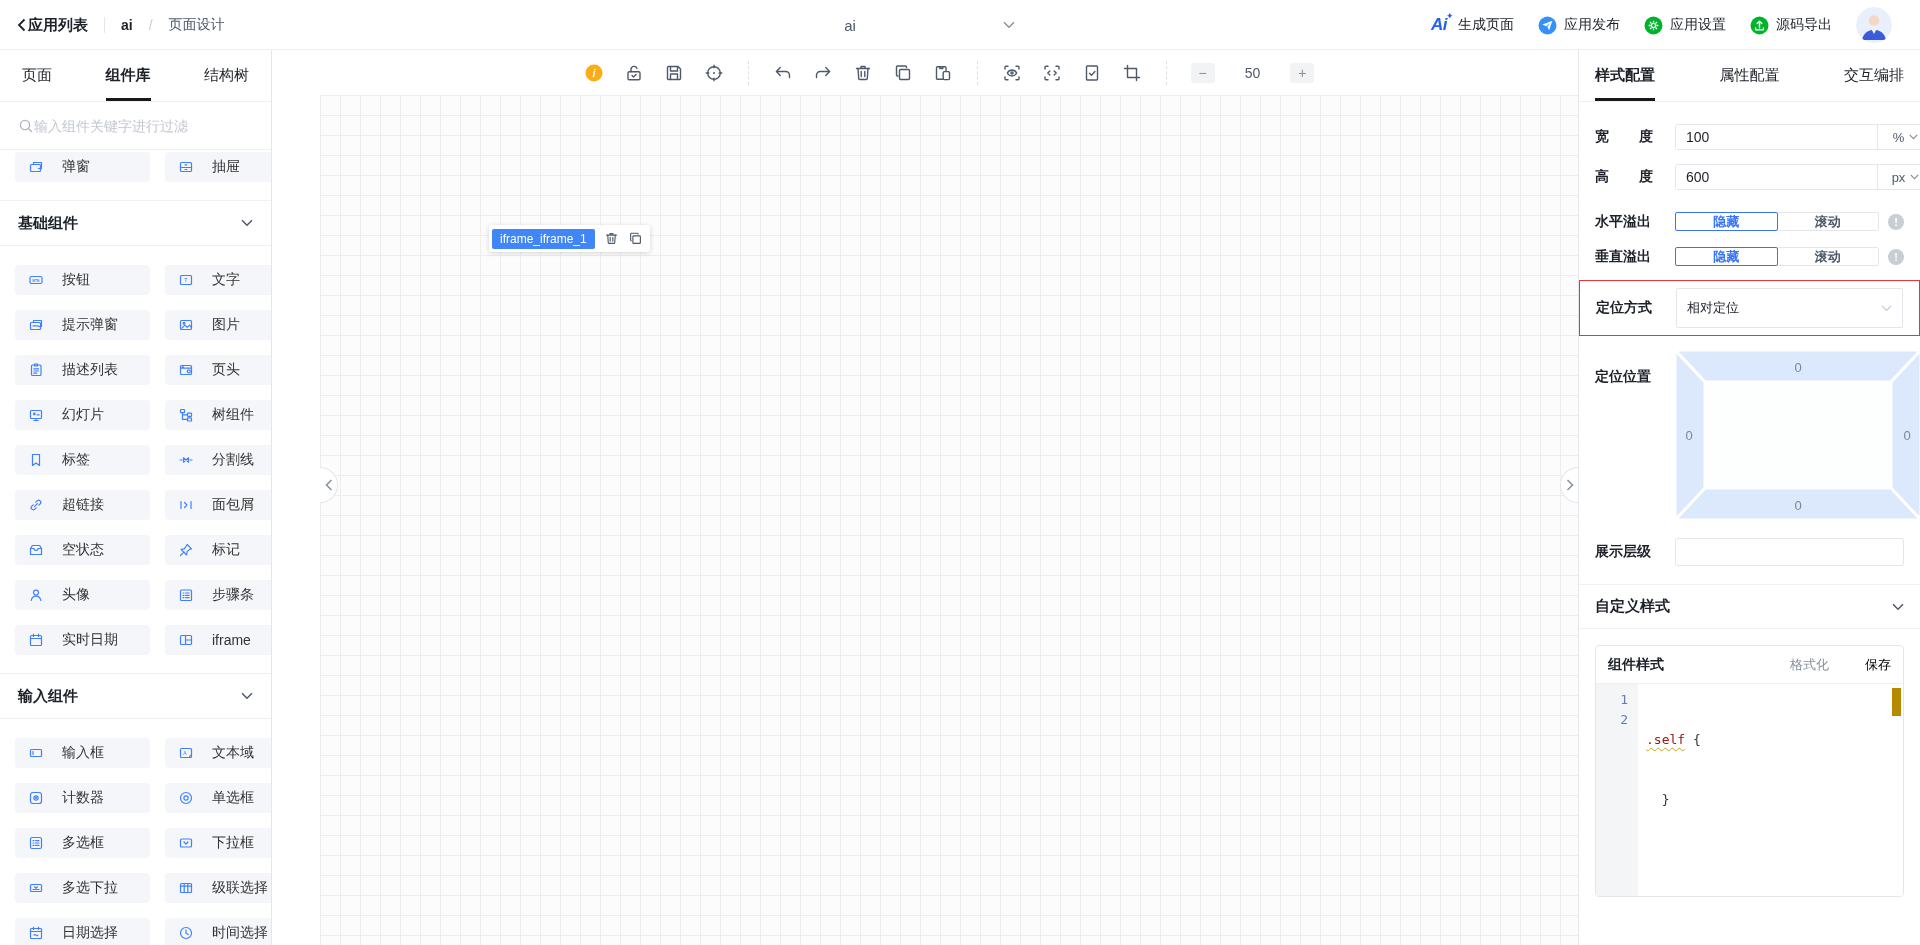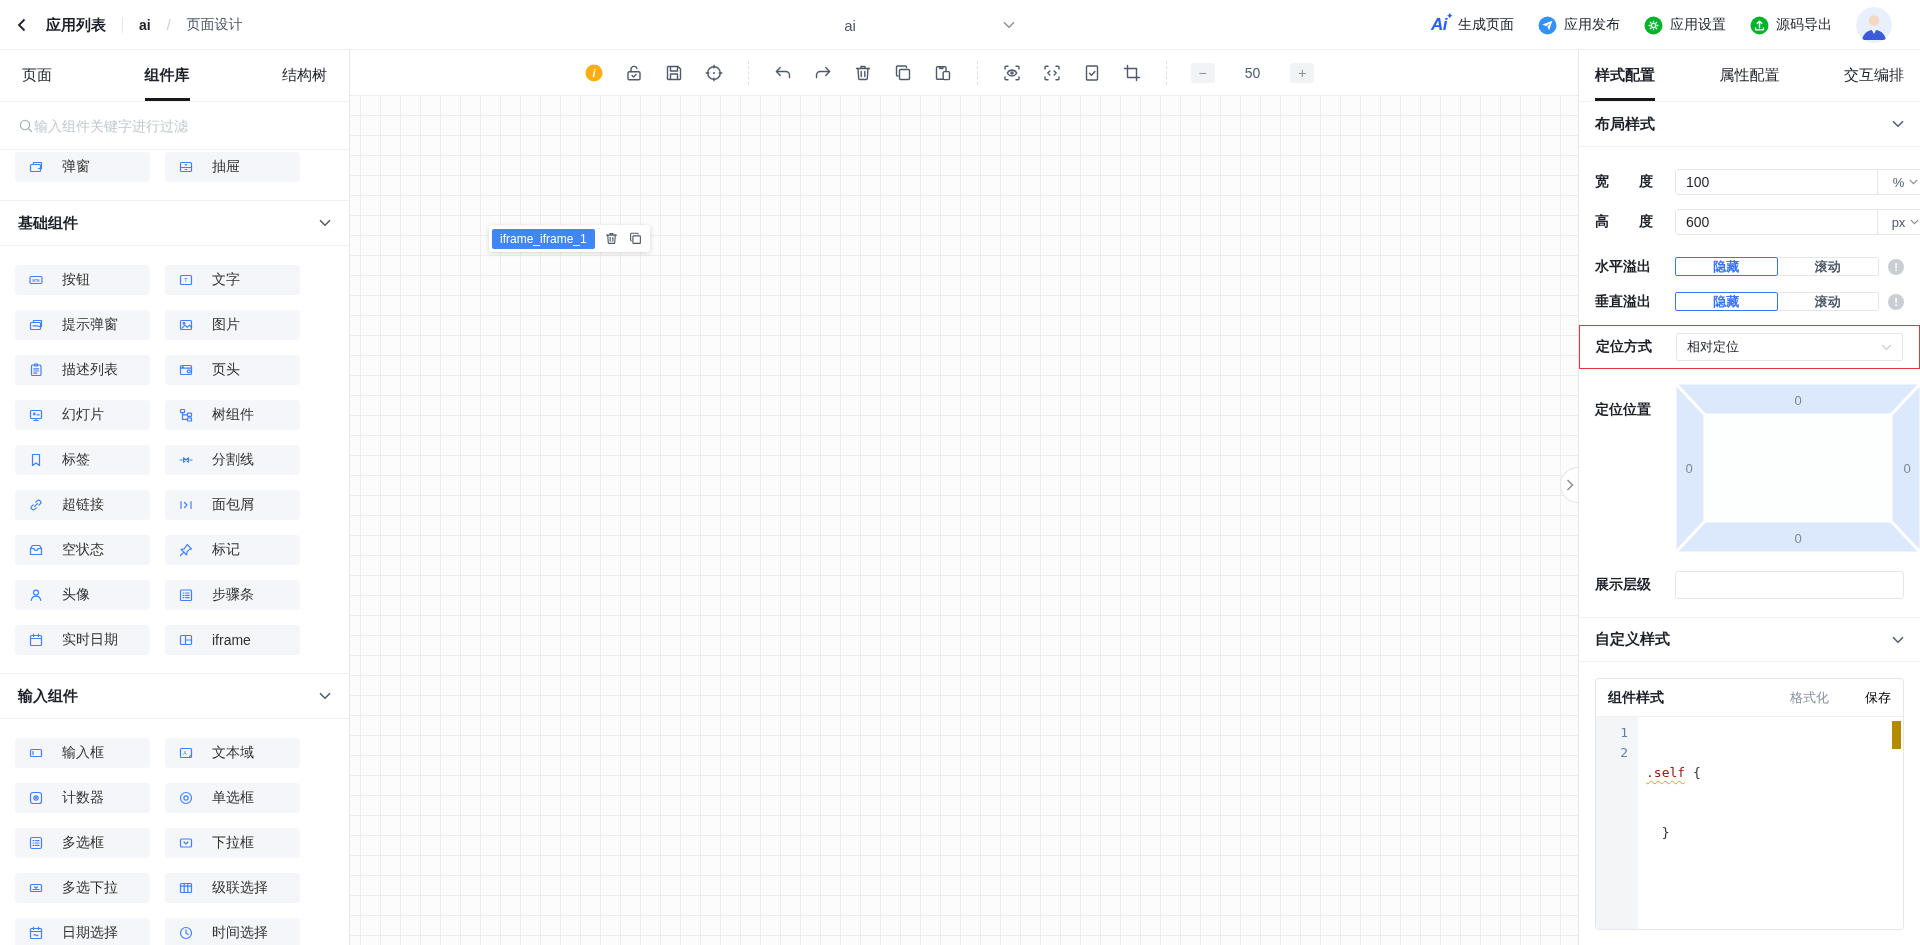--- a/index.html
+++ b/index.html
@@ -3,36 +3,36 @@
 <meta charset="utf-8">
 <style>
   * { box-sizing: border-box; margin: 0; padding: 0; }
   html,body { width:1920px; height:945px; overflow:hidden; }
   body { font-family:"Liberation Sans","DejaVu Sans",sans-serif; font-size:14px; color:#1d2129; background:#fff; position:relative; }
   svg { display:block; }
 
   
   .header { position:absolute; left:0; top:0; width:1920px; height:50px; background:#fff; border-bottom:1px solid #f0f0f0; z-index:30; }
   .hdr-left { position:absolute; left:16px; top:0; height:50px; display:flex; align-items:center; gap:10px; }
-  .back-btn { display:flex; align-items:center; gap:18px; cursor:pointer; }
+  .back-btn { display:flex; align-items:center; gap:0; cursor:pointer; }
   .back-btn .lbl { font-size:15px; font-weight:bold; color:#1d2129; }
   .hdr-div { width:1px; height:16px; background:#e5e6eb; margin:0 6px; }
   .crumb-app { font-weight:bold; font-size:14px; }
   .crumb-sep { color:#c9cdd4; margin:0 6px; }
   .crumb-page { color:#4e5969; font-size:14px; }
   .hdr-center-title { position:absolute; left:800px; top:0; width:100px; height:50px; display:flex; align-items:center; justify-content:center; color:#4e5969; font-size:15px; }
   .hdr-center-chev { position:absolute; left:1003px; top:21px; }
   .hdr-right { position:absolute; right:28px; top:0; height:50px; display:flex; align-items:center; gap:24px; }
   .hdr-action { display:flex; align-items:center; gap:7px; cursor:pointer; font-size:14px; color:#1d2129; }
   .ai-logo { font-weight:bold; font-style:italic; color:#2160f3; font-size:17px; letter-spacing:-0.5px; position:relative; padding-right:4px; }
   .ai-logo .spark { position:absolute; right:-2px; top:-4px; font-size:9px; font-style:normal; color:#2160f3; }
   .avatar-wrap { width:36px; height:36px; border-radius:50%; overflow:hidden; cursor:pointer; }
 
   
-  .sidebar { position:absolute; left:0; top:50px; width:350px; height:895px; background:#fff; border-right:1px solid #e5e6eb; z-index:20; overflow:hidden; }
+  .sidebar { position:absolute; left:0; top:50px; width:272px; height:895px; background:#fff; border-right:1px solid #e5e6eb; z-index:20; overflow:hidden; }
   .side-tabs { height:52px; display:flex; align-items:stretch; justify-content:space-between; padding:0 22px; border-bottom:1px solid #f0f0f0; }
   .side-tab { display:flex; align-items:center; font-size:15px; color:#1d2129; cursor:pointer; border-bottom:3px solid transparent; padding-top:3px; }
   .side-tab.active { font-weight:bold; border-bottom-color:#17181a; }
   .side-search { height:48px; display:flex; align-items:center; padding:0 18px; border-bottom:1px solid #f0f0f0; }
   .side-search input { border:none; outline:none; flex:1; font-size:14px; color:#1d2129; font-family:inherit; }
   .side-search input::placeholder { color:#c2c7d0; }
   .side-list { position:relative; padding-top:2px; }
   .comp-grid { display:grid; grid-template-columns:135px 135px; gap:15px; padding:0 15px; margin:0; }
   .comp-item { height:30px; background:#f4f6f9; border-radius:4px; display:flex; align-items:center; gap:18px; padding:0 0 0 13px; cursor:pointer; }
   .comp-item .clabel { font-size:14px; color:#333; white-space:nowrap; }
@@ -75,21 +75,21 @@
   .fctrl { flex:1; display:flex; align-items:center; }
   .unit-input { flex:1; display:flex; height:26px; border:1px solid #e5e6eb; border-radius:3px; overflow:hidden; background:#fff; }
   .unit-input input { flex:1; border:none; outline:none; padding:0 10px; font-size:14px; color:#1d2129; font-family:inherit; min-width:0; }
   .unit-box { width:56px; border-left:1px solid #e5e6eb; display:flex; align-items:center; justify-content:center; gap:5px; color:#4e5969; font-size:13px; cursor:pointer; }
   .toggle-group { flex:1; display:flex; height:19px;font-weight:bold; }
   .tg-btn { flex:1; display:flex; align-items:center; justify-content:center; font-size:13px; background:#fff; cursor:pointer; }
   .tg-btn.active { border:1px solid #3875f6; color:#3875f6; z-index:2; border-radius:2px; }
   .tg-btn.inactive { border:1px solid #e5e6eb; color:#4e5969; margin-left:-1px; border-radius:0 2px 2px 0; }
   .info-dot { width:16px; height:16px; border-radius:50%; background:#c9cdd4; color:#fff; font-size:11px; font-weight:bold; display:flex; align-items:center; justify-content:center; margin-left:9px; flex:none; cursor:pointer; }
   .red-row { border:1px solid #e5353e; margin:14px -16px 0; padding:7px 16px; }
-  .sel-box { flex:1; height:28px; border:1px solid #e5e6eb; border-radius:2px; display:flex; align-items:center; justify-content:space-between; padding:0 10px; font-size:13px; color:#1d2129; cursor:pointer; background:#fff; }
+  .sel-box { flex:1; height:40px; border:1px solid #e5e6eb; border-radius:2px; display:flex; align-items:center; justify-content:space-between; padding:0 10px; font-size:13px; color:#1d2129; cursor:pointer; background:#fff; }
   .plain-input { flex:1; height:28px; border:1px solid #e5e6eb; border-radius:3px; padding:0 10px; font-size:13px; outline:none; font-family:inherit; }
   .editor-card { margin:16px 0 0; border:1px solid #e5e6eb; border-radius:4px; overflow:hidden; }
   .editor-head { height:38px; display:flex; align-items:center; padding:0 12px; border-bottom:1px solid #f0f0f0;gap:20px; }
   .editor-head .t { font-weight:bold; font-size:14px; flex:1; }
   .editor-head .fmt { color:#86909c; font-size:13px; cursor:pointer; margin-right:16px; }
   .editor-head .save { color:#000000; font-size:13px; cursor:pointer; }
   .editor-area { position:relative; height:212px; display:flex; font-family:"DejaVu Sans Mono","Liberation Mono",monospace; font-size:13px; line-height:20px; background:#fff; }
   .gutter { width:42px; background:#f4f5f6; color:#5a7fb5; text-align:right; padding:6px 10px 0 0; flex:none; }
   .codecol { padding:6px 0 0 8px; color:#333; white-space:pre; }
   .tok-sel { color:#a31515; text-decoration:underline wavy #c9a227 1px; text-underline-offset:3px; }
@@ -616,26 +616,20 @@
 
 </div>
 
 <div class="inspector">
   <div class="insp-tabs">
       <div class="insp-tab active">样式配置</div>
       <div class="insp-tab">属性配置</div>
       <div class="insp-tab">交互编排</div>
     </div>
 
-  <div class="sec-head">
-    <span class="t">布局样式</span>
-    <svg width="12" height="8" viewBox="0 0 12 8" fill="none" stroke="#4e5969" stroke-width="1.5">
-        <path d="M1 1.2l5 5 5-5"></path>
-      </svg>
-  </div>
 
   <div class="insp-body">
     <div class="frow" style="margin-top:22px">
       <span class="flabel j2"><span>宽度</span></span>
       <div class="fctrl">
         <div class="unit-input">
           <input value="100" style="">
           <div class="unit-box">
             <span>%</span>
             <svg width="9" height="6" viewBox="0 0 12 8" fill="none" stroke="#86909c" stroke-width="1.6">

